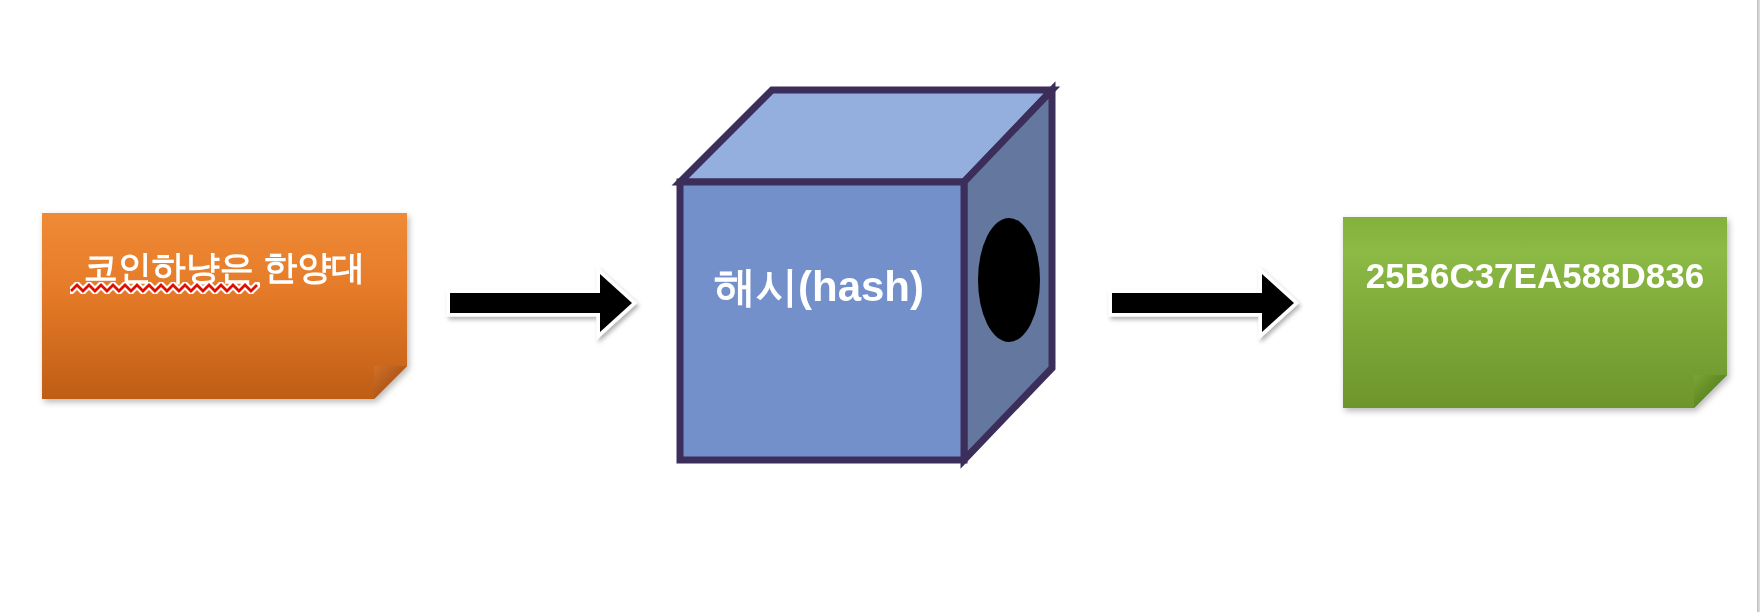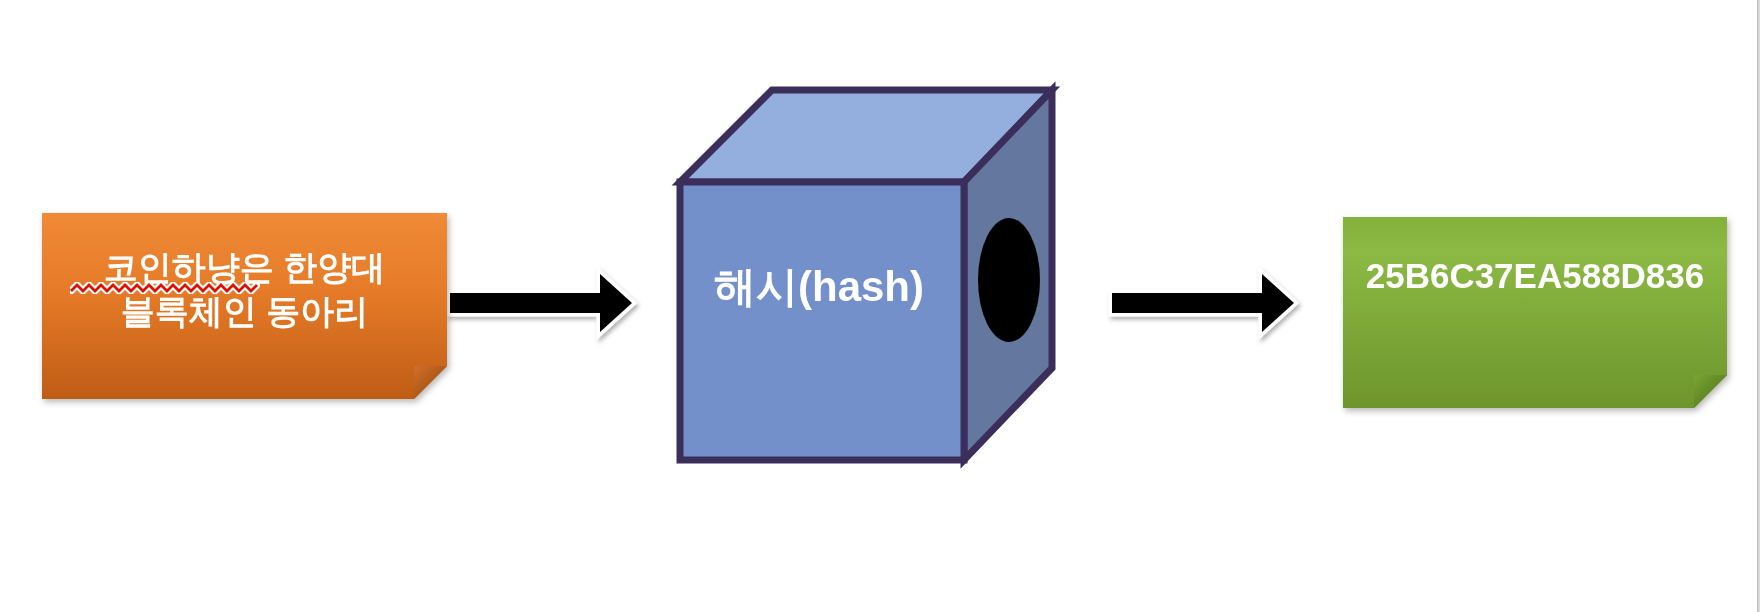--- a/index.html
+++ b/index.html
@@ -14,21 +14,21 @@
 
   
   .note-wrap{position:absolute;filter:drop-shadow(2px 3px 3px rgba(0,0,0,0.28));}
   .note-body{position:absolute;inset:0;
     clip-path:polygon(0 0,100% 0,100% calc(100% - 33px),calc(100% - 33px) 100%,0 100%);}
   .fold{position:absolute;right:0;bottom:0;width:33px;height:33px;
     clip-path:polygon(0 0,100% 0,0 100%);}
   .note-text{position:relative;width:100%;text-align:center;color:#ffffff;
     font-weight:bold;white-space:nowrap;}
 
-  #input-note{left:42px;top:213px;width:405px;height:186px;}
+  #input-note{left:42px;top:213px;width:365px;height:186px;}
   #input-note .note-body{background:linear-gradient(180deg,#ef8a36 0%,#e57b28 42%,#bf5d15 100%);}
   #input-note .fold{background:linear-gradient(135deg,#d2702a 0%,#94460c 95%);}
   #input-note .note-text{padding-top:32px;font-size:34px;line-height:44px;}
 
   #output-note{left:1343px;top:217px;width:384px;height:191px;}
   #output-note .note-body{background:linear-gradient(180deg,#84b03c 0%,#8cba45 18%,#6d952b 100%);}
   #output-note .fold{background:linear-gradient(135deg,#79a634 0%,#4c6e16 95%);}
   #output-note .note-text{padding-top:38px;font-size:35px;line-height:41px;letter-spacing:0px;}
 
   .squiggle{position:absolute;left:28px;top:69px;width:190px;height:12px;}
@@ -63,21 +63,20 @@
       <rect x="680" y="182" width="284" height="278" fill="#7390CB"></rect>
     </g>
     <ellipse cx="1009" cy="280" rx="31" ry="62" fill="#000000"></ellipse>
   </svg>
 
   <div class="note-wrap" id="input-note">
     <div class="note-body"></div>
     <div class="fold"></div>
     <div class="note-text">
       <div>코인하냥은 한양대</div>
-      <div>블록체인 동아리</div>
     </div>
     <svg class="squiggle" viewBox="0 0 190 12">
       <path d="M1 9 L7 3 L13 9 L19 3 L25 9 L31 3 L37 9 L43 3 L49 9 L55 3 L61 9 L67 3 L73 9 L79 3 L85 9 L91 3 L97 9 L103 3 L109 9 L115 3 L121 9 L127 3 L133 9 L139 3 L145 9 L151 3 L157 9 L163 3 L169 9 L175 3 L181 9 L187 3" fill="none" stroke="#ffffff" stroke-width="7" stroke-linejoin="round" stroke-linecap="round"></path>
       <path d="M1 9 L7 3 L13 9 L19 3 L25 9 L31 3 L37 9 L43 3 L49 9 L55 3 L61 9 L67 3 L73 9 L79 3 L85 9 L91 3 L97 9 L103 3 L109 9 L115 3 L121 9 L127 3 L133 9 L139 3 L145 9 L151 3 L157 9 L163 3 L169 9 L175 3 L181 9 L187 3" fill="none" stroke="#E01000" stroke-width="2.8" stroke-linejoin="miter"></path>
     </svg>
   </div>
 
   <div class="cube-label">
     <div>해시(hash)</div>
   </div>

